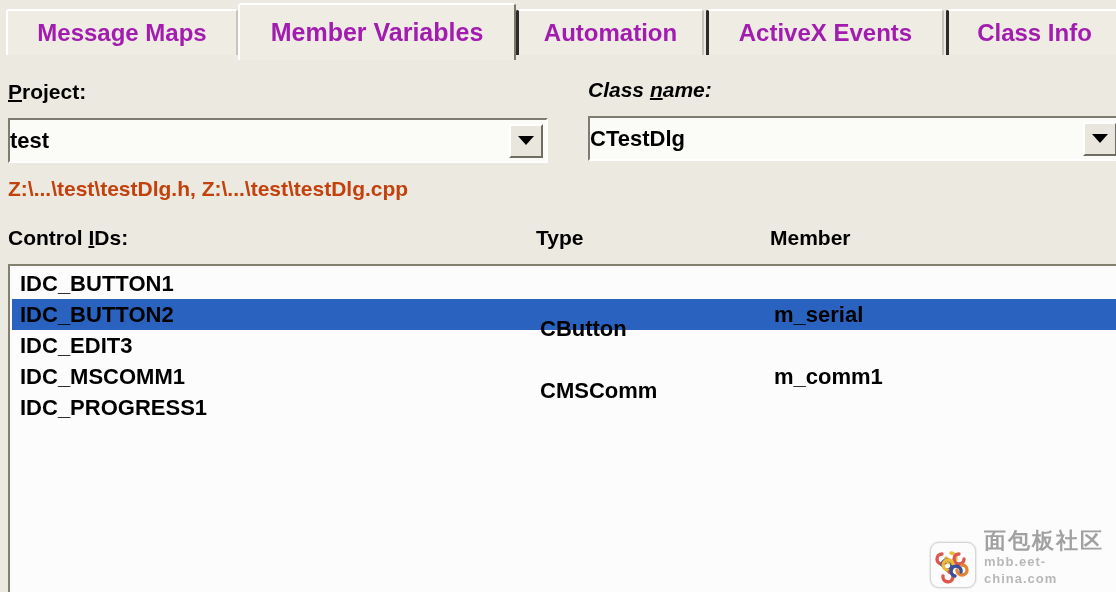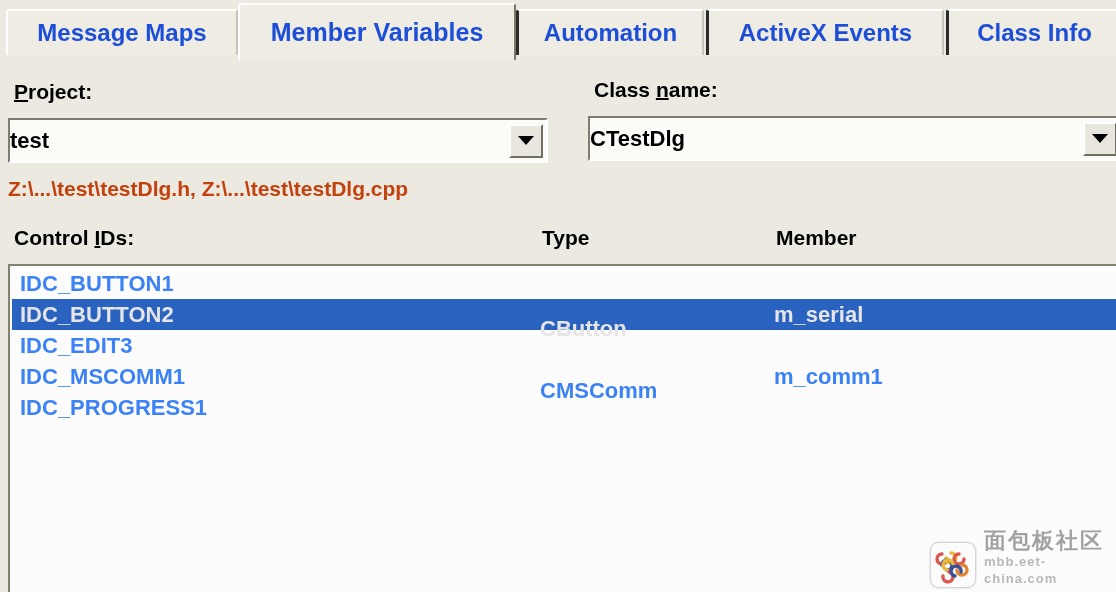--- a/index.html
+++ b/index.html
@@ -44,21 +44,21 @@
     height: 46px;
     box-sizing: border-box;
     background: #eeece3;
     border-top: 2px solid #ffffff;
     border-left: 2px solid #ffffff;
     border-right: 2px solid #c8c5b8;
     border-bottom: none;
     display: flex;
     align-items: center;
     justify-content: center;
-    color: #1d4ed8;
+    color: #a21caf;
     font-size: 24px;
     font-weight: bold;
     letter-spacing: 0px;
     white-space: nowrap;
     border-radius: 3px 3px 0 0;
     overflow: hidden;
   }
   .tab.selected {
     top: 3px;
     height: 57px;
@@ -79,29 +79,28 @@
   #tab3 { left: 706px; width: 238px; }
   #tab4 { left: 946px; width: 176px; }
 
   
   .label {
     position: absolute;
     font-size: 21px;
     font-weight: bold;
     color: #000;
     white-space: nowrap;
-    margin-left: 6px;
   }
   .label u {
     text-decoration: underline;
     text-underline-offset: 1px;
   }
 
   #lbl-project    { left: 8px;   top: 80px; }
-  #lbl-classname  { left: 588px; top: 78px; }
+  #lbl-classname  { left: 588px; top: 78px; font-style: italic; }
 
   .combo {
     position: absolute;
     box-sizing: border-box;
     background: #fbfbf8;
     border-top: 2px solid #7e7c70;
     border-left: 2px solid #7e7c70;
     border-right: 2px solid #ffffff;
     border-bottom: 2px solid #ffffff;
     display: flex;
@@ -181,26 +180,26 @@
     bottom: 0;
     background: #fcfcfc;
   }
   .lb-row {
     position: relative;
     height: 31px;
     display: flex;
     align-items: center;
     font-size: 22px;
     font-weight: bold;
-    color: #3b82f6;
+    color: #000000;
     white-space: nowrap;
   }
   .lb-row.selected {
     background: #2a62c0;
-    color: #e5e5e5;
+    color: #000000;
   }
   .cell-id     { position: absolute; left: 8px; }
   .cell-type   { position: absolute; left: 528px; margin-top: 28px; }
   .cell-member { position: absolute; left: 762px; }
 
   
   .watermark {
     position: absolute;
     left: 930px;
     top: 538px;

